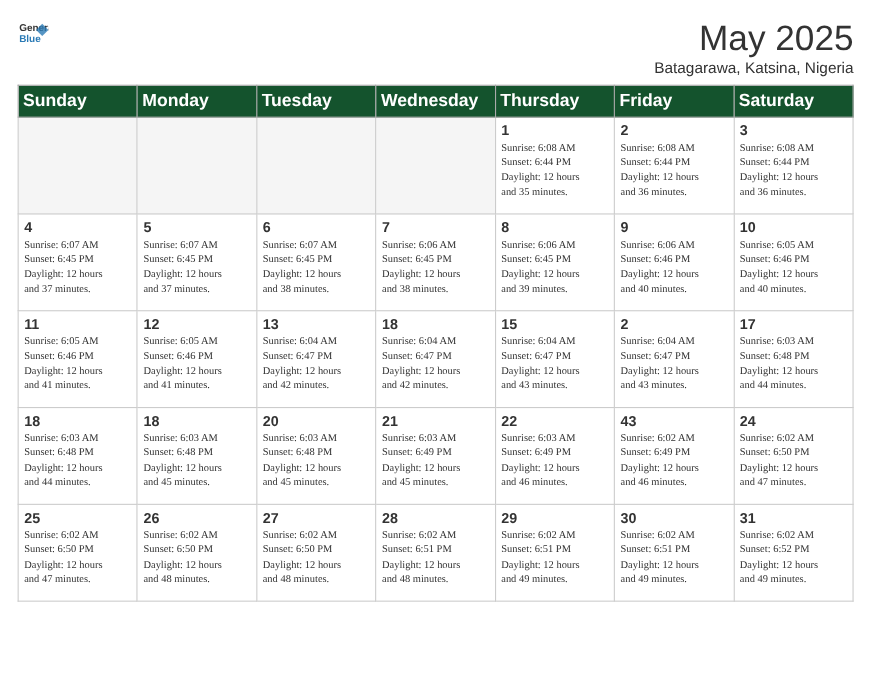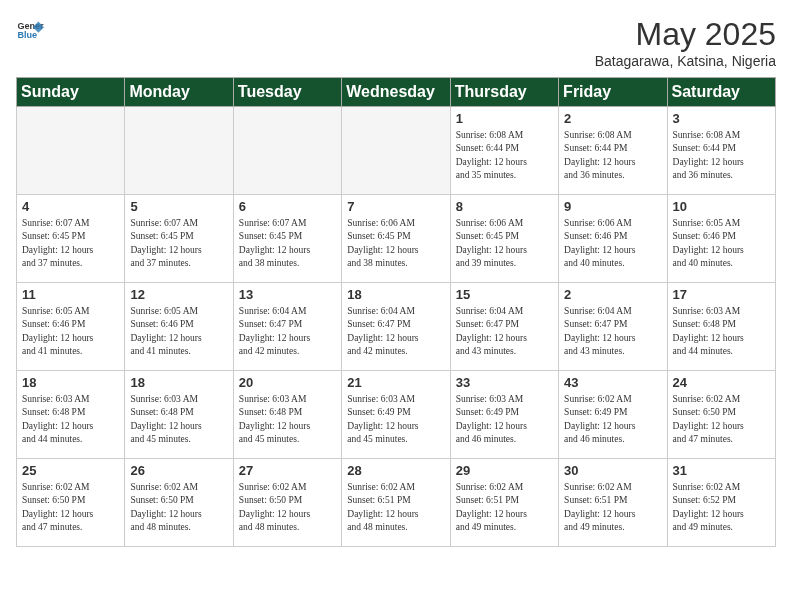--- a/index.html
+++ b/index.html
@@ -259,21 +259,21 @@
 and 45 minutes.</div>
         </td>
         <td>
           <div class="day-number">21</div>
           <div class="day-info" style="white-space: pre-line;">Sunrise: 6:03 AM
 Sunset: 6:49 PM
 Daylight: 12 hours
 and 45 minutes.</div>
         </td>
         <td>
-          <div class="day-number">33</div>
+          <div class="day-number">22</div>
           <div class="day-info" style="white-space: pre-line;">Sunrise: 6:03 AM
 Sunset: 6:49 PM
 Daylight: 12 hours
 and 46 minutes.</div>
         </td>
         <td>
           <div class="day-number">43</div>
           <div class="day-info" style="white-space: pre-line;">Sunrise: 6:02 AM
 Sunset: 6:49 PM
 Daylight: 12 hours

